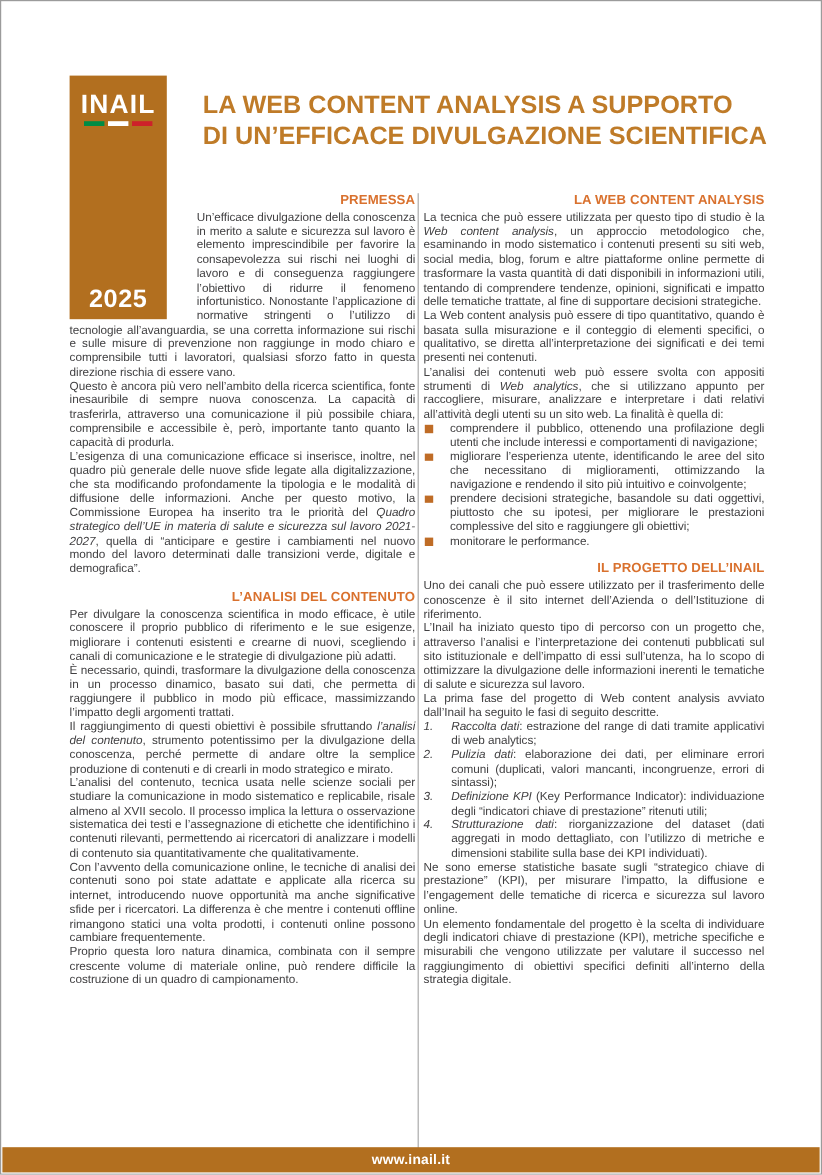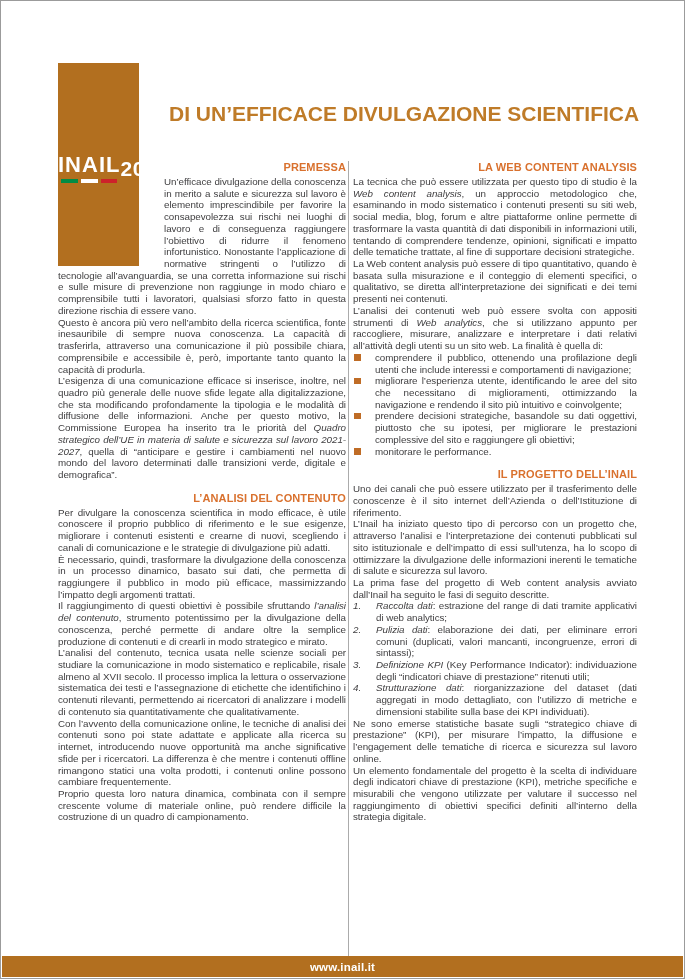--- a/index.html
+++ b/index.html
@@ -13,21 +13,21 @@
   }
   html,body{margin:0;padding:0;background:#ffffff;}
   .page{
     position:relative;width:685px;height:979px;background:#fff;
     border:1px solid #9b9b9b;box-sizing:border-box;overflow:hidden;
     font-family:"Liberation Sans",sans-serif;
   }
   
   .brand-box{
     position:absolute;left:57px;top:62px;width:81px;height:203px;
-    background:var(--brand-brown);display:flex;flex-direction:row;
+    background:var(--brand-brown);display:flex;flex-direction:column;
     align-items:center;justify-content:space-between;
     padding:13px 0 6px;box-sizing:border-box;
   }
   .logo{display:flex;flex-direction:column;align-items:center;}
   .logo-text{color:#fff;font-weight:bold;font-size:22px;line-height:1;letter-spacing:1px;}
   .flag{display:flex;gap:3px;width:56px;height:4px;margin-top:3px;}
   .flag span{flex:1;height:100%;}
   .flag .fg{background:var(--flag-green);}
   .flag .fw{background:#ffffff;}
   .flag .fr{background:var(--flag-red);}
@@ -68,21 +68,21 @@
       <div class="flag">
         <span class="fg"></span>
           <span class="fw"></span>
           <span class="fr"></span>
       </div>
     </div>
     <div class="year">2025</div>
   </div>
 
   <h1 class="doc-title">
-    <br>
+    <span>LA WEB CONTENT ANALYSIS A SUPPORTO</span><br>
     <span>DI UN’EFFICACE DIVULGAZIONE SCIENTIFICA</span>
   </h1>
 
   <div class="divider"></div>
 
   <div class="columns">
     <div class="col col-left">
       <div class="wrap-spacer"></div>
     <div class="sec-heading">PREMESSA</div>
         <p class="para">Un’efficace divulgazione della conoscenza in merito a salute e sicurezza sul lavoro è elemento imprescindibile per favorire la consapevolezza sui rischi nei luoghi di lavoro e di conseguenza raggiungere l’obiettivo di ridurre il fenomeno infortunistico. Nonostante l’applicazione di normative stringenti o l’utilizzo di tecnologie all’avanguardia, se una corretta informazione sui rischi e sulle misure di prevenzione non raggiunge in modo chiaro e comprensibile tutti i lavoratori, qualsiasi sforzo fatto in questa direzione rischia di essere vano.</p>

